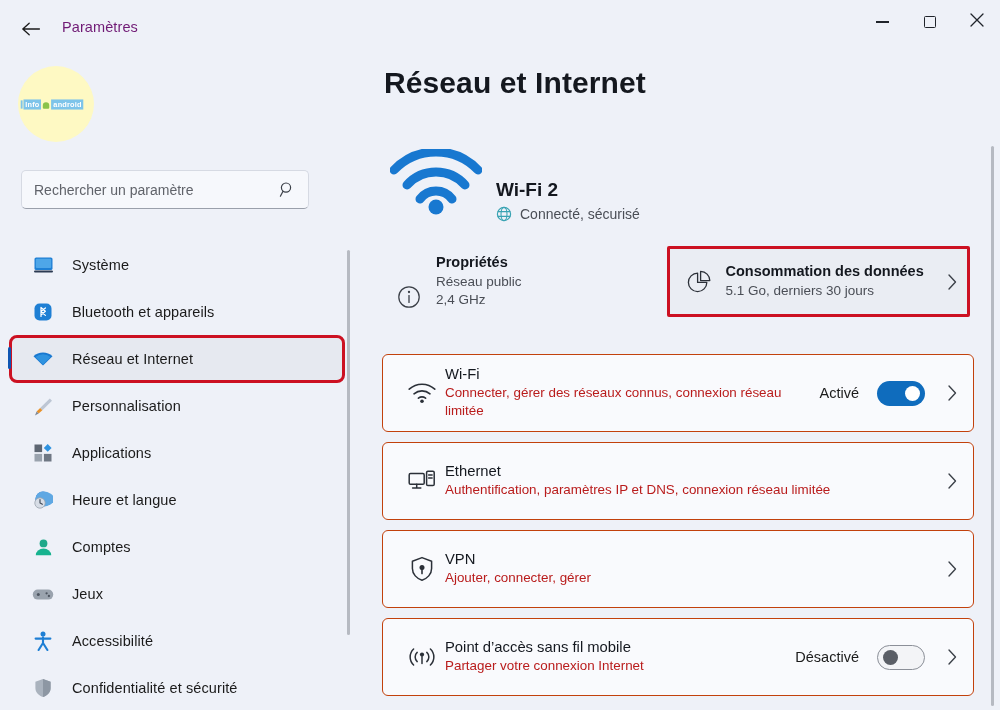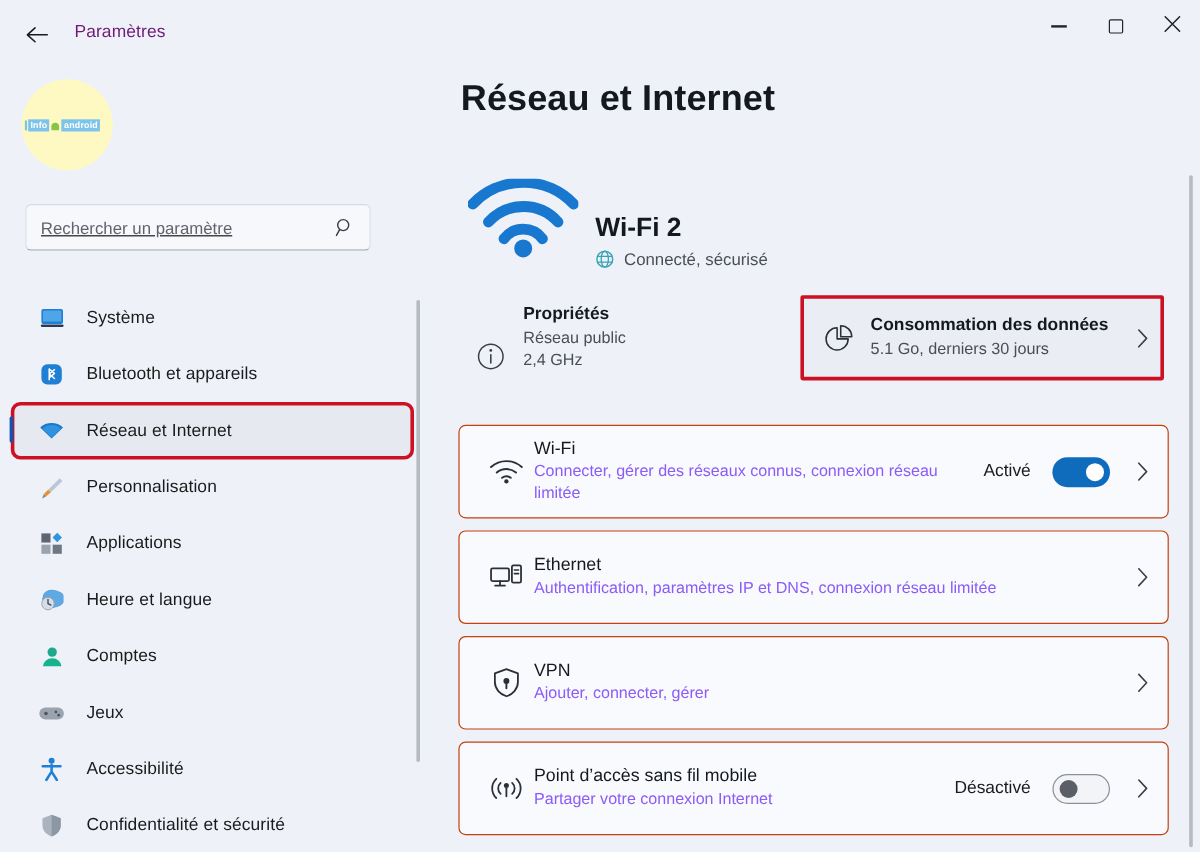--- a/index.html
+++ b/index.html
@@ -123,21 +123,20 @@
     position: absolute;
     left: 21px; top: 112px;
     width: 288px; height: 39px;
     background: #f6f8fc;
     border: 1px solid #d6dae3;
     border-bottom-color: #9aa0ab;
     border-radius: 5px;
     display: flex;
     align-items: center;
     padding: 0 12px;
-    text-decoration: underline;
   }
   .search-input {
     flex: 1;
     border: none;
     outline: none;
     background: transparent;
     font-family: "Liberation Sans", sans-serif;
     font-size: 14px;
     color: #2b2b2b;
   }
@@ -210,21 +209,21 @@
   .status-row {
     position: absolute;
     left: 32px; top: 80px;
     width: 580px; height: 88px;
     display: flex;
     align-items: center;
   }
   .wifi-big { width: 104px; display: flex; justify-content: center; }
   .status-text { margin-left: 8px; }
   .status-name {
-    font-size: 22px;
+    font-size: 19px;
     font-weight: bold;
     color: #14181f;
     margin-bottom: 5px;
     margin-top: 36px;
   }
   .status-sub {
     display: flex;
     align-items: center;
     font-size: 14px;
     color: #4a4e56;
@@ -298,21 +297,21 @@
     color: #1f242b;
   }
   .card-body { flex: 1; padding-right: 10px; }
   .card-title {
     font-size: 14.8px;
     color: #14181f;
     margin-bottom: 2px;
   }
   .card-sub {
     font-size: 13.4px;
-    color: #8b5cf6;
+    color: #b91c1c;
     line-height: 18px;
   }
   .card-state {
     font-size: 14.5px;
     color: #1b1b1b;
     margin-right: 18px;
     white-space: nowrap;
   }
   .toggle {
     width: 48px; height: 25px;

